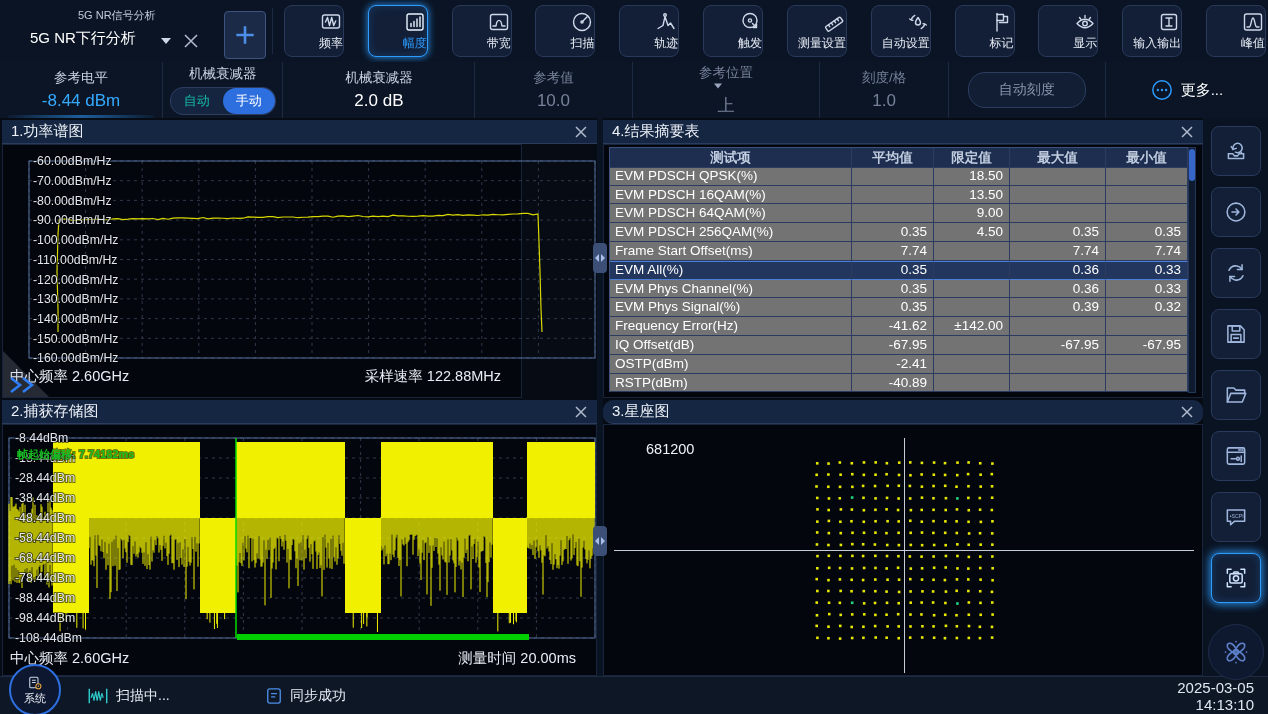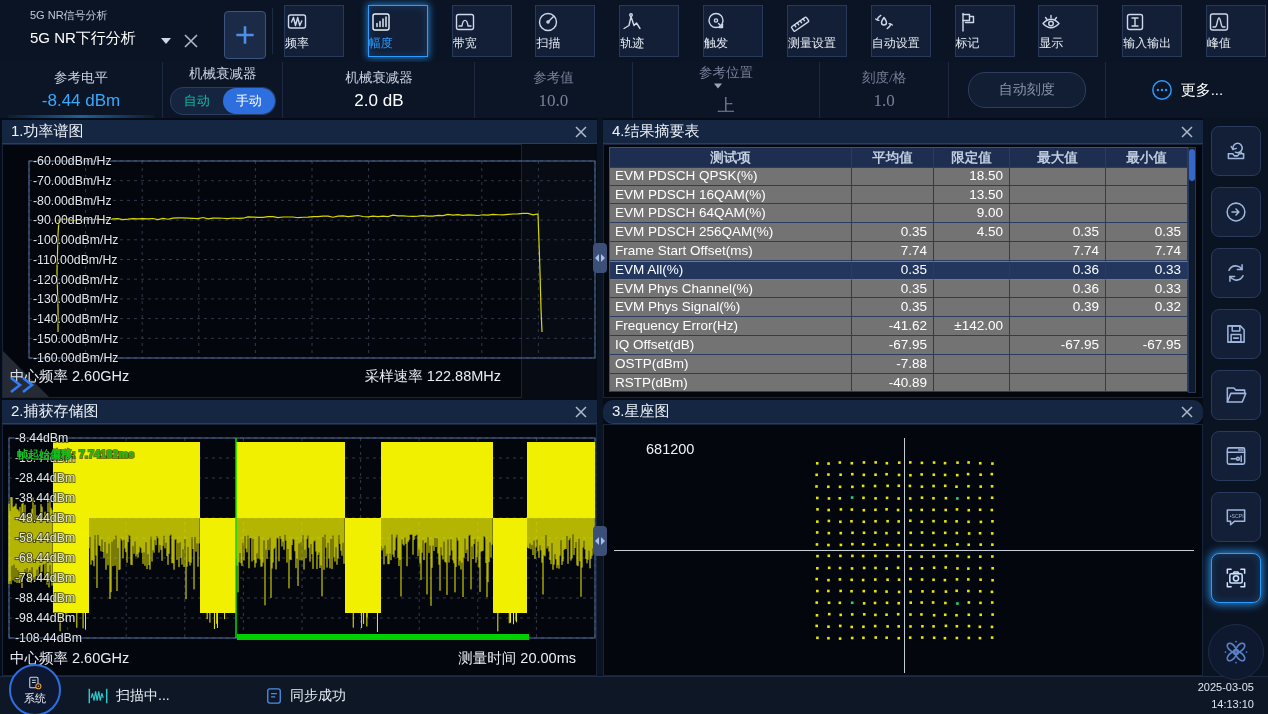--- a/index.html
+++ b/index.html
@@ -2,37 +2,37 @@
 <html><head>
 <meta charset="utf-8">
 <style>
   html,body{margin:0;padding:0;background:#060b14;}
   body{width:1268px;height:714px;position:relative;overflow:hidden;
        font-family:"Liberation Sans","DejaVu Sans",sans-serif;color:#e8edf5;}
   svg{display:block;}
   
   #topbar{position:absolute;left:0;top:0;width:1268px;height:62px;background:#0a1424;border-bottom:1px solid #18263e;}
   #title-block{position:absolute;left:30px;top:8px;cursor:pointer;}
-  .t-small{font-size:11px;color:#c2cbdb;}
+  .t-small{font-size:11px;color:#c2cbdb;margin-left:48px;}
   .t-big{font-size:15px;font-weight:normal;color:#fff;margin-top:6px;}
   #mode-caret{position:absolute;left:160px;top:36px;color:#cfd8e8;}
   #close-measure{position:absolute;left:183px;top:33px;}
   #plus-btn{position:absolute;left:224px;top:11px;width:40px;height:46px;background:#1b2a47;border:1px solid #3d5380;border-radius:4px;display:flex;align-items:center;justify-content:center;}
   #tb-sep{position:absolute;left:272px;top:8px;height:46px;border-left:1px solid #1c2a44;}
   #toolbar-buttons{position:absolute;left:284px;top:0;right:2px;height:62px;display:flex;justify-content:space-between;align-items:center;}
-  .tb-btn{width:58px;height:50px;background:#121f37;border:1px solid #28395a;border-radius:0;display:flex;flex-direction:column;align-items:flex-start;justify-content:center;gap:1px;cursor:pointer;}
+  .tb-btn{width:58px;height:50px;background:#121f37;border:1px solid #28395a;border-radius:8px;display:flex;flex-direction:column;align-items:flex-end;justify-content:center;gap:1px;cursor:pointer;}
   .tb-btn .tb-label{font-size:12px;color:#e8edf5;white-space:nowrap;}
   .tb-btn.selected{border-color:#2d9cff;box-shadow:0 0 7px 1px rgba(45,156,255,.75), inset 0 0 10px rgba(45,156,255,.22);}
   .tb-btn.selected .tb-label{color:#2d9cff;}
   
   #parambar{position:absolute;left:0;top:62px;width:1268px;height:56px;background:#0b1526;display:flex;}
   .p-cell{border-right:1px solid #1c2a44;display:flex;flex-direction:column;align-items:center;justify-content:center;gap:4px;position:relative;}
   .p-label{font-size:13.5px;color:#c9d2e2;}
   .p-value{font-size:17px;color:#fff;}
-  .dim .p-label,.dim .p-value{color:#77829a;font-family:Liberation Serif, serif;}
+  .dim .p-label,.dim .p-value{color:#77829a;}
   .cyan{color:#35aaff !important;}
   #cell-ref-level::after{content:"";position:absolute;left:8px;right:8px;bottom:0;height:3px;
      background:linear-gradient(90deg,rgba(45,156,255,.05),rgba(45,156,255,.55),rgba(45,156,255,.05));}
   .toggle{width:104px;height:26px;border:1px solid #2c3d60;background:#16253f;border-radius:13px;display:flex;cursor:pointer;}
   .tg-opt{flex:1;font-size:13px;color:#14b8a6;display:flex;align-items:center;justify-content:center;border-radius:13px;}
   .tg-opt.active{background:#2e6fe0;color:#fff;}
   .pill-btn{width:116px;height:34px;border:1px solid #2c3d60;border-radius:17px;background:#111e34;color:#8a95ab;font-size:14px;display:flex;align-items:center;justify-content:center;cursor:pointer;}
   #cell-more{flex-direction:row;gap:8px;cursor:pointer;}
   
   .panel-header{position:absolute;height:24px;background:#152642;border-bottom:1px solid #2b3c5e;display:flex;align-items:center;padding:5px 9px;box-sizing:border-box;}
@@ -60,21 +60,21 @@
   
   #sidebar{position:absolute;left:1203px;top:118px;width:65px;bottom:38px;background:#0a1322;z-index:5;}
   .sb-btn{position:absolute;left:8px;width:48px;height:48px;background:#121f36;border:1px solid #2a3a5c;border-radius:8px;display:flex;align-items:center;justify-content:center;cursor:pointer;}
   .sb-btn.selected{border-color:#2d9cff;box-shadow:0 0 8px 2px rgba(45,156,255,.8), inset 0 0 8px rgba(45,156,255,.25);}
   .sb-btn.circle{width:54px;height:54px;border-radius:50%;left:5px;background:#0e1930;border-color:#1d2c47;}
   
   #statusbar{position:absolute;left:0;top:676px;width:1268px;height:38px;background:#0d1726;border-top:1px solid #1e2b42;z-index:4;}
   #sys-btn{position:absolute;left:9px;top:664px;width:52px;height:52px;border-radius:50%;background:#0d1830;border:2px solid #2d6fe0;box-sizing:border-box;display:flex;flex-direction:column;align-items:center;justify-content:center;z-index:7;cursor:pointer;}
   #sys-btn .sys-label{font-size:11px;color:#e8edf5;margin-top:-2px;}
   .sb-text{font-size:14px;color:#e8edf5;}
-  #datetime{position:absolute;right:14px;top:679px;text-align:right;font-size:11px;color:#dfe6f0;line-height:17px;z-index:5;}
+  #datetime{position:absolute;right:14px;top:679px;text-align:right;font-size:15px;color:#dfe6f0;line-height:17px;z-index:5;}
 </style>
 </head>
 <body>
 
 <div id="topbar">
   <div id="title-block">
     <div class="t-small">5G NR信号分析</div>
     <div class="t-big">5G NR下行分析</div>
   </div>
   <span id="mode-caret">
@@ -349,21 +349,21 @@
     <div class="cell val">-41.62</div>
     <div class="cell val">±142.00</div>
     <div class="cell val"></div>
     <div class="cell val"></div>
     <div class="cell name">IQ Offset(dB)</div>
     <div class="cell val">-67.95</div>
     <div class="cell val"></div>
     <div class="cell val">-67.95</div>
     <div class="cell val">-67.95</div>
     <div class="cell name">OSTP(dBm)</div>
-    <div class="cell val">-7.88</div>
+    <div class="cell val">-2.41</div>
     <div class="cell val"></div>
     <div class="cell val"></div>
     <div class="cell val"></div>
     <div class="cell name">RSTP(dBm)</div>
     <div class="cell val">-40.89</div>
     <div class="cell val"></div>
     <div class="cell val"></div>
     <div class="cell val"></div>
   </div>
 <div id="table-scrollbar">

